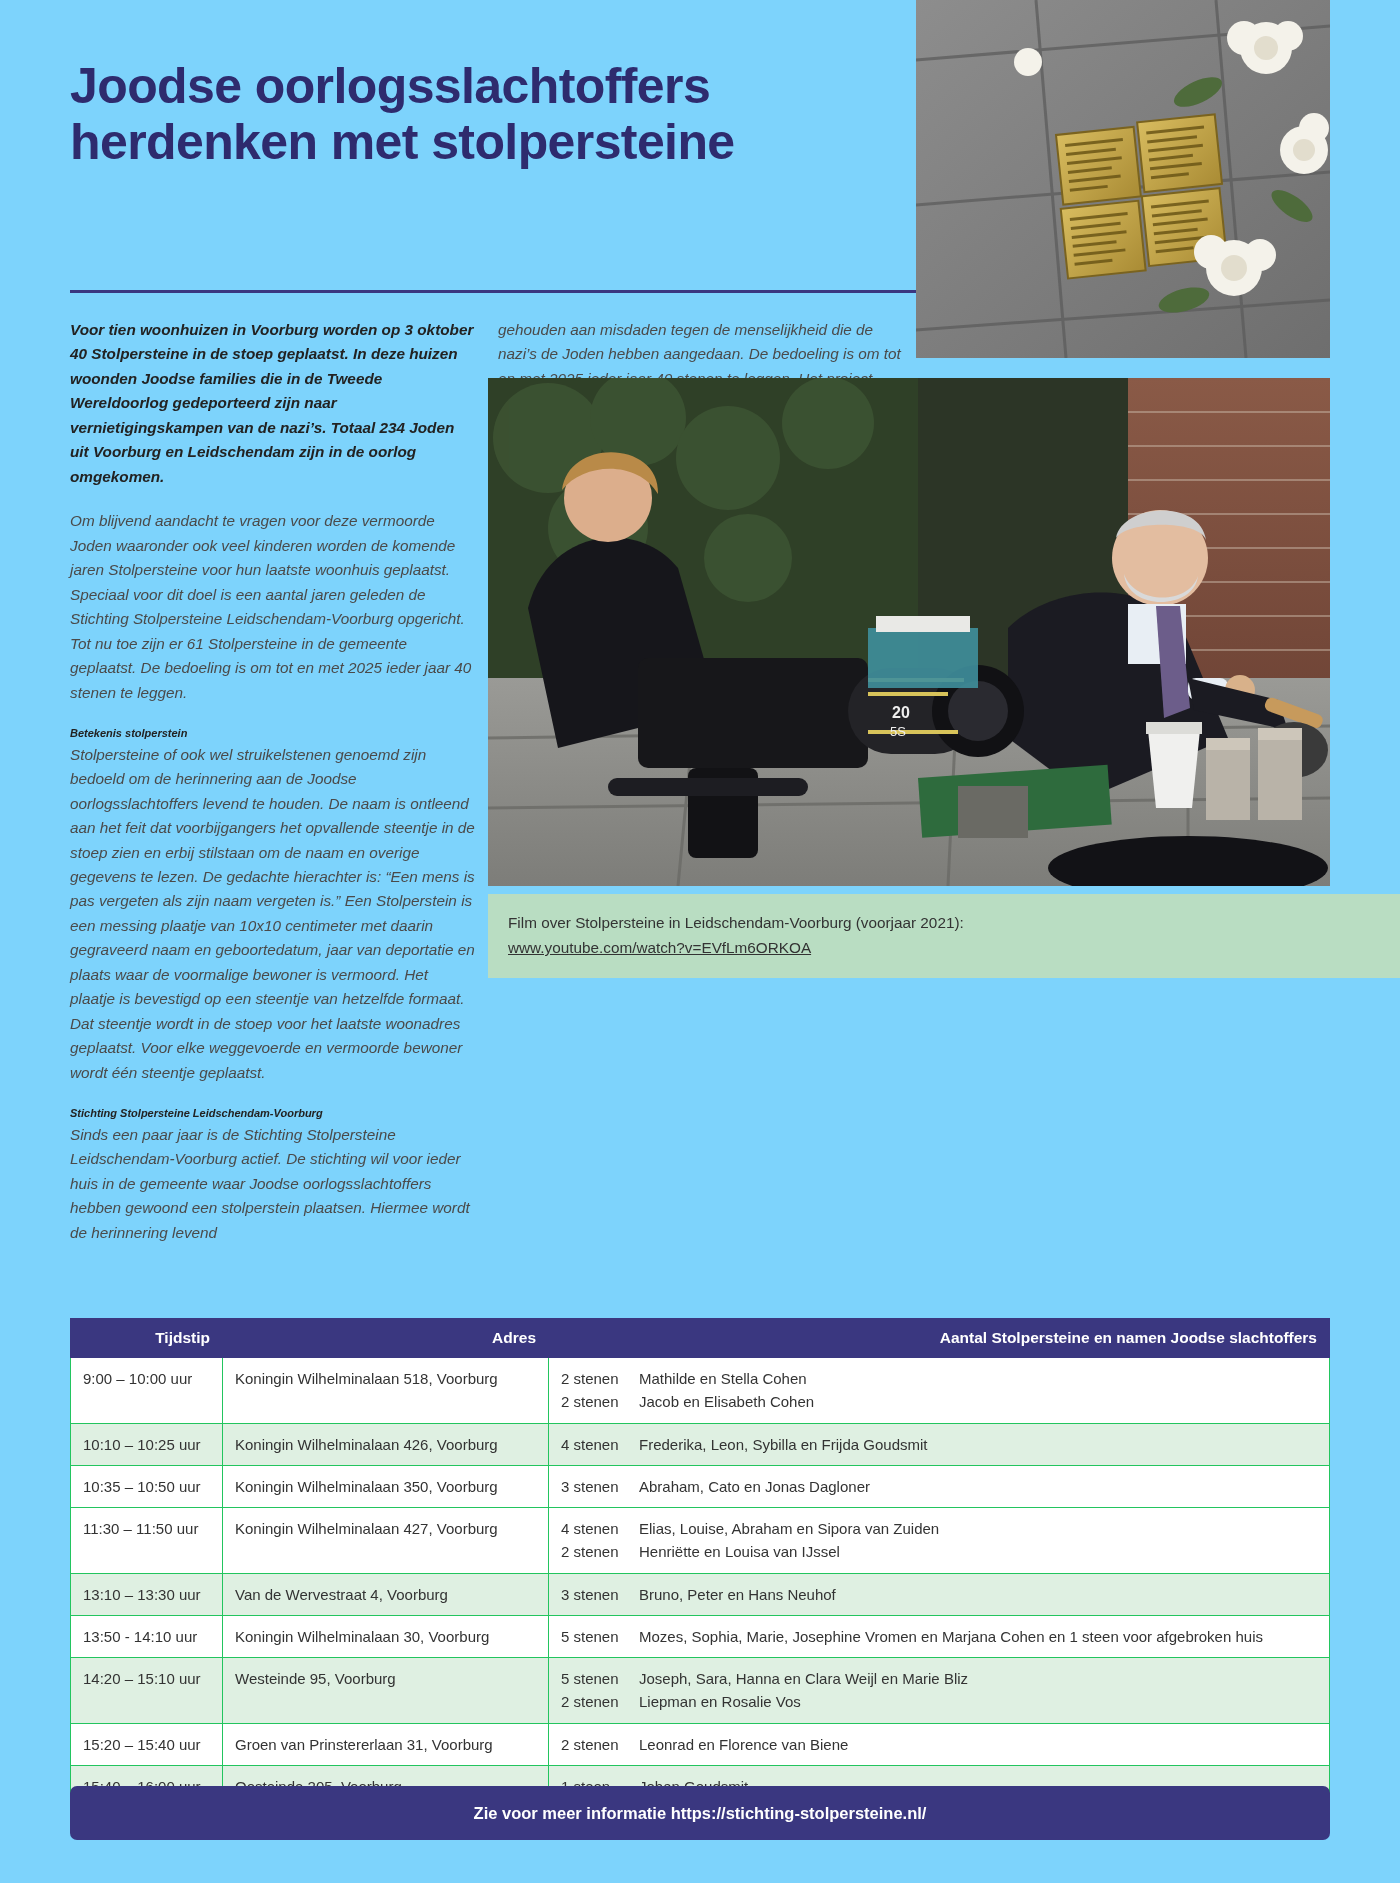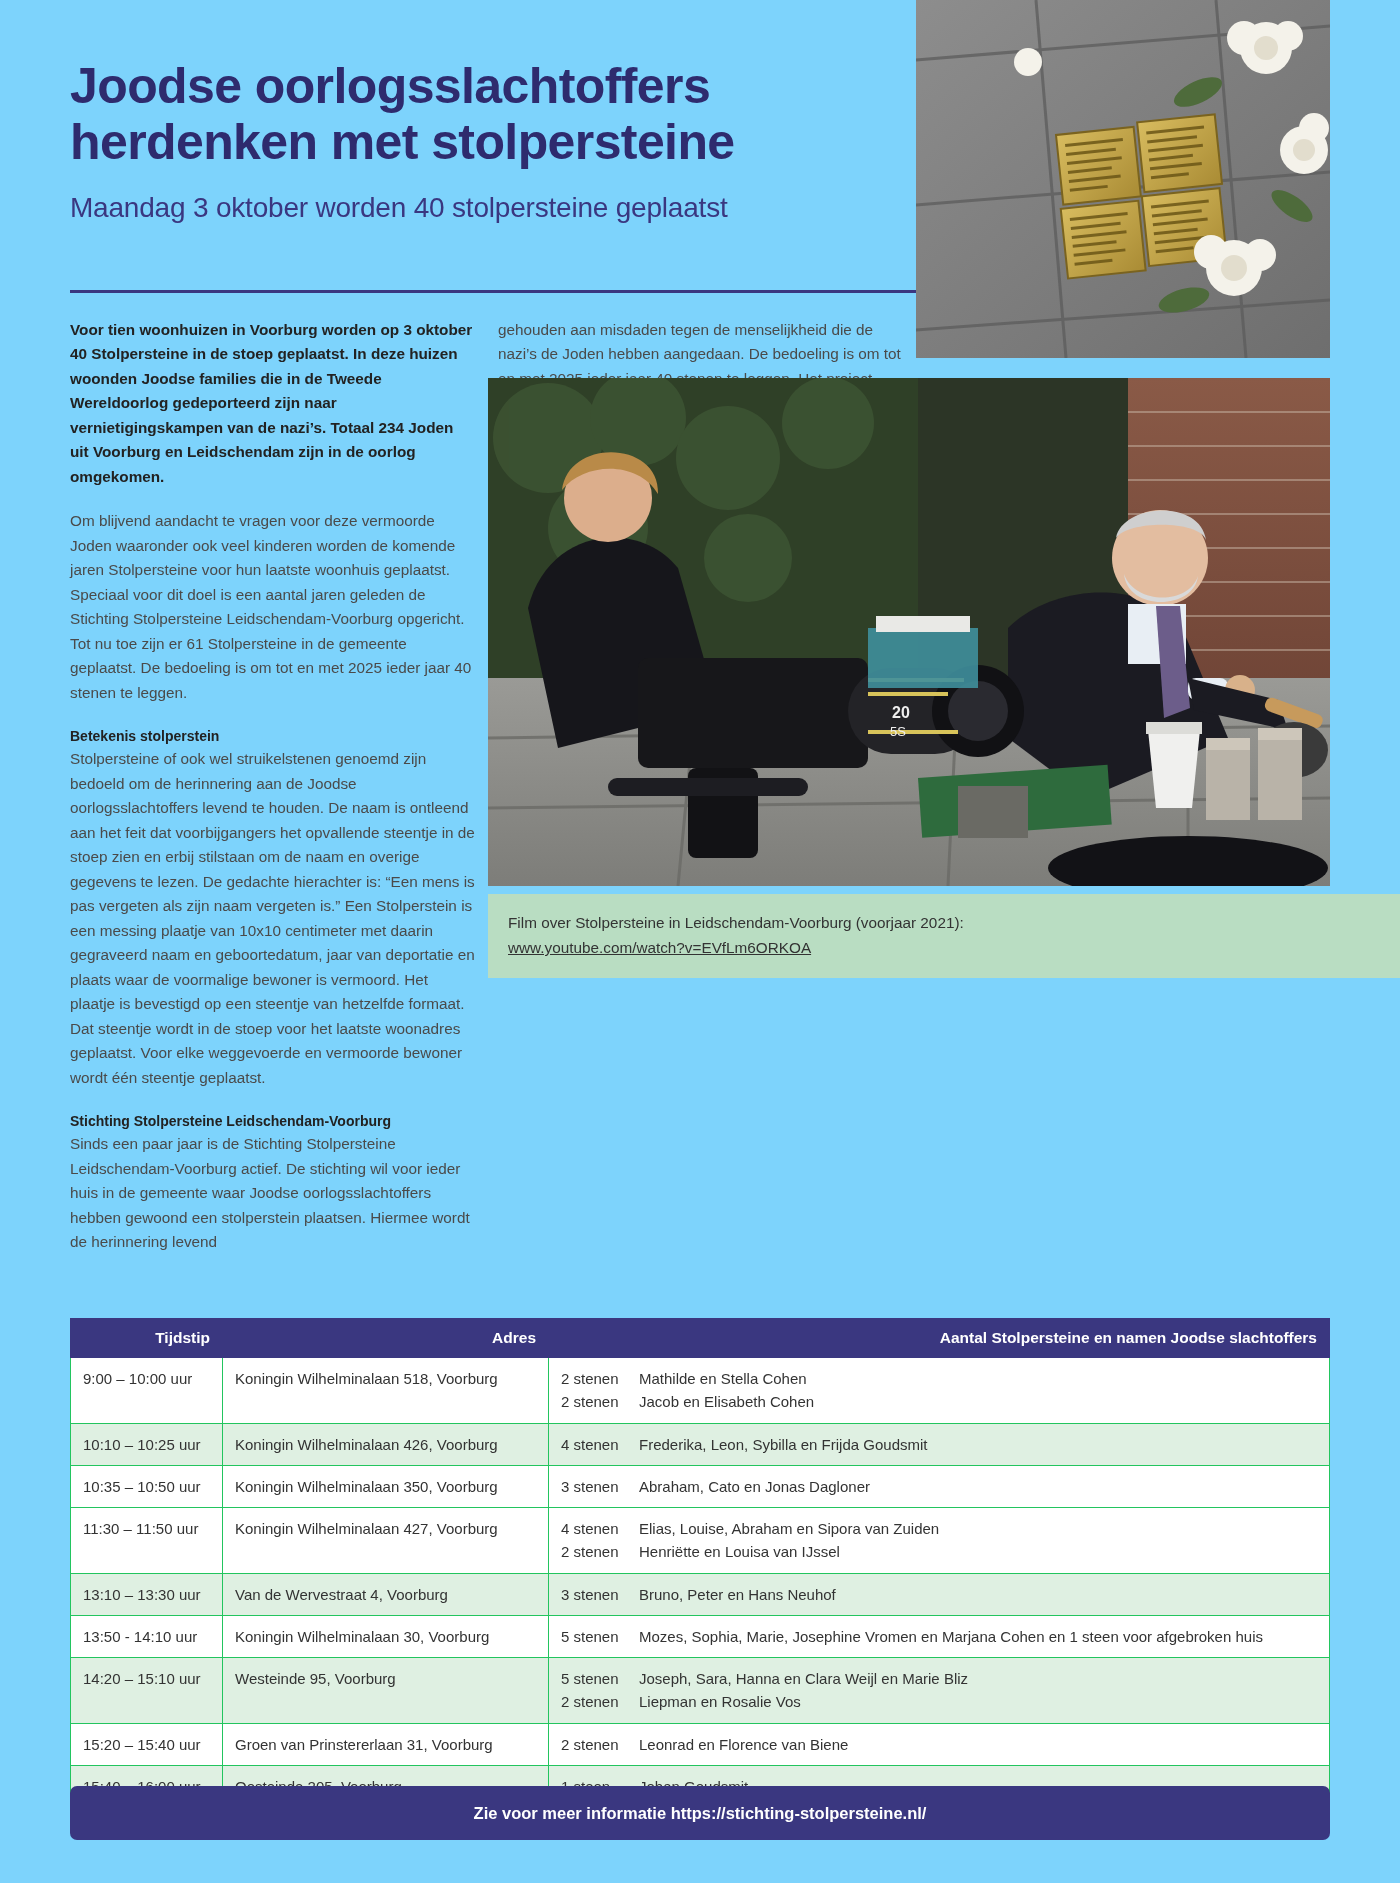--- a/index.html
+++ b/index.html
@@ -68,30 +68,31 @@
     position: relative;
     width: 1260px;
   }
   .col {
     position: absolute;
     top: 0;
     width: 405px;
     font-size: 15.3px;
     line-height: 1.60;
     color: #4a4a4a;
+    font-style: italic;
   }
   .col1 { left: 0; }
   .col2 { left: 428px; }
   .col p { margin-bottom: 20px; }
   .col p.lead {
     font-weight: bold;
     color: #222222;
   }
   .col h3 {
-    font-size: 14px;
+    font-size: 11px;
     font-weight: bold;
     color: #222222;
     margin-bottom: 0px;
     line-height: 1.60;
   }
   .col a, .linktext {
     color: #4a4a4a;
     text-decoration: underline;
     word-break: break-all;
   }
@@ -187,21 +188,20 @@
 </head>
 <body>
 
 <div class="page">
 
   <div class="header">
     <div class="title">
       <span>Joodse oorlogsslachtoffers</span><br>
       <span>herdenken met stolpersteine</span>
     </div>
-    <div class="subtitle">Maandag 3 oktober worden 40 stolpersteine geplaatst</div>
 
     <div class="stone-wrap">
       <svg viewBox="0 0 180 185" width="180" height="185" aria-hidden="true">
         <defs>
           <linearGradient id="brass" x1="0" y1="0" x2="1" y2="1">
             <stop offset="0%" stop-color="#e8d06a"></stop>
             <stop offset="45%" stop-color="#cdae4b"></stop>
             <stop offset="100%" stop-color="#a98a2f"></stop>
           </linearGradient>
           <linearGradient id="brassTop" x1="0" y1="0" x2="1" y2="0">

